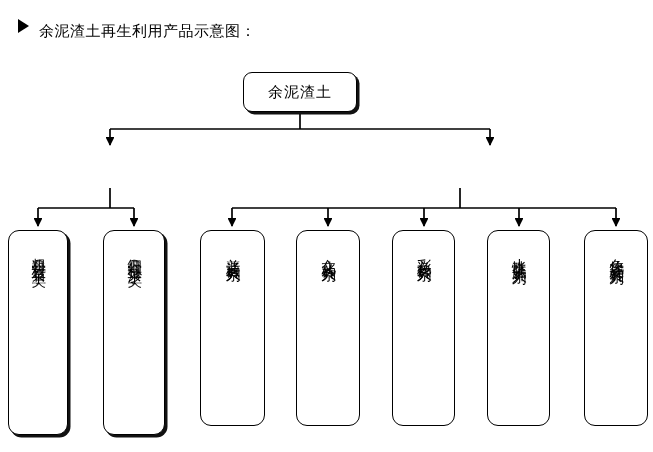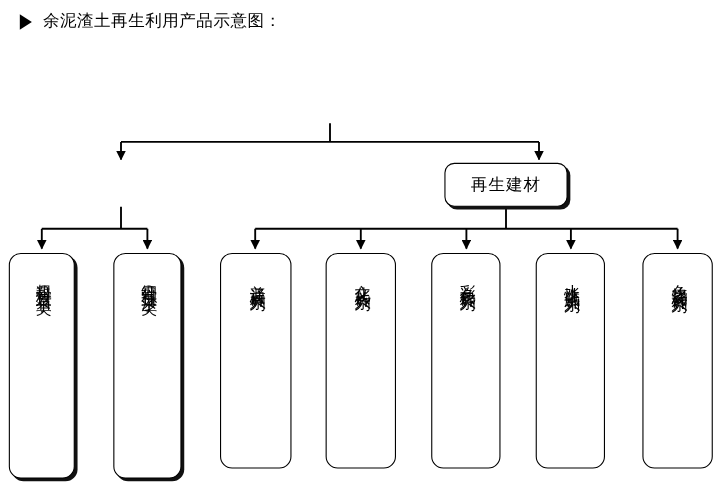--- a/index.html
+++ b/index.html
@@ -29,20 +29,21 @@
     height: 0;
     border-top: 7px solid transparent;
     border-bottom: 7px solid transparent;
     border-left: 11px solid #000000;
   }
   .title-text {
     font-size: 15px;
     color: #000000;
     letter-spacing: 0.5px;
     white-space: nowrap;
+    margin-top: 12px;
   }
 
   
   .diagram {
     position: absolute;
     left: 0;
     top: 0;
     width: 653px;
     height: 452px;
   }
@@ -125,25 +126,25 @@
       <path d="M 460 188 L 460 208"></path>
       <path d="M 232 208 L 616 208"></path>
       <path d="M 232 208 L 232 226" marker-end="url(#ah)"></path>
       <path d="M 328 208 L 328 226" marker-end="url(#ah)"></path>
       <path d="M 424 208 L 424 226" marker-end="url(#ah)"></path>
       <path d="M 519 208 L 519 226" marker-end="url(#ah)"></path>
       <path d="M 616 208 L 616 226" marker-end="url(#ah)"></path>
     </g>
   </svg>
 
+  <div class="node shadowed" style="left:243px; top:72px; width:114px; height:40px;">
+    <span class="node-label-h">余泥渣土</span>
+  </div>
 
 
-  <div class="node shadowed" style="left:404px; top:148px; width:112px; height:40px;">
-    <span class="node-label-h">再生建材</span>
-  </div>
 
   <div class="node leaf shadowed" style="left:8px; top:230px; width:60px; height:205px;">
     <span class="node-label-v">粗骨料（石子类）</span>
   </div>
 
   <div class="node leaf shadowed" style="left:103px; top:230px; width:62px; height:205px;">
     <span class="node-label-v">细骨料（沙子类）</span>
   </div>
 
   <div class="node leaf" style="left:200px; top:230px; width:65px; height:196px;">

